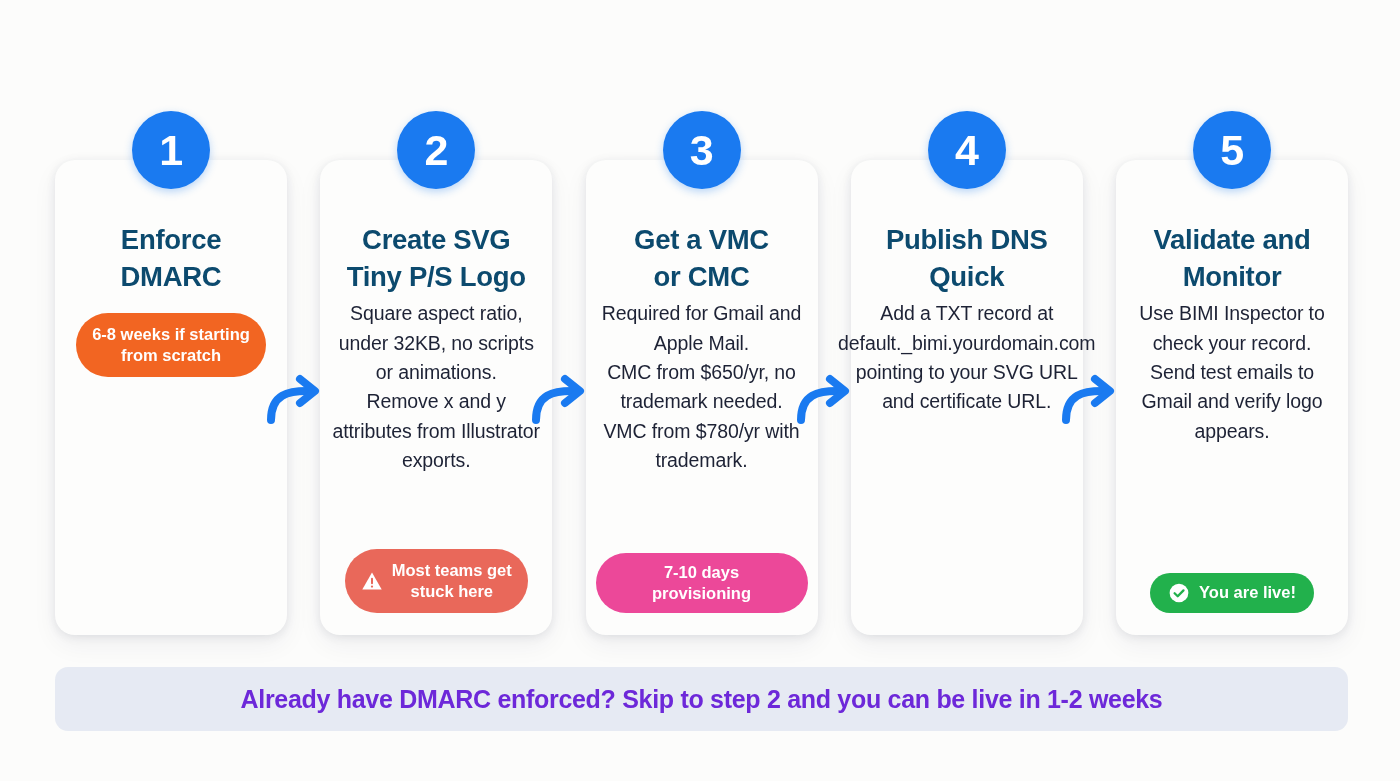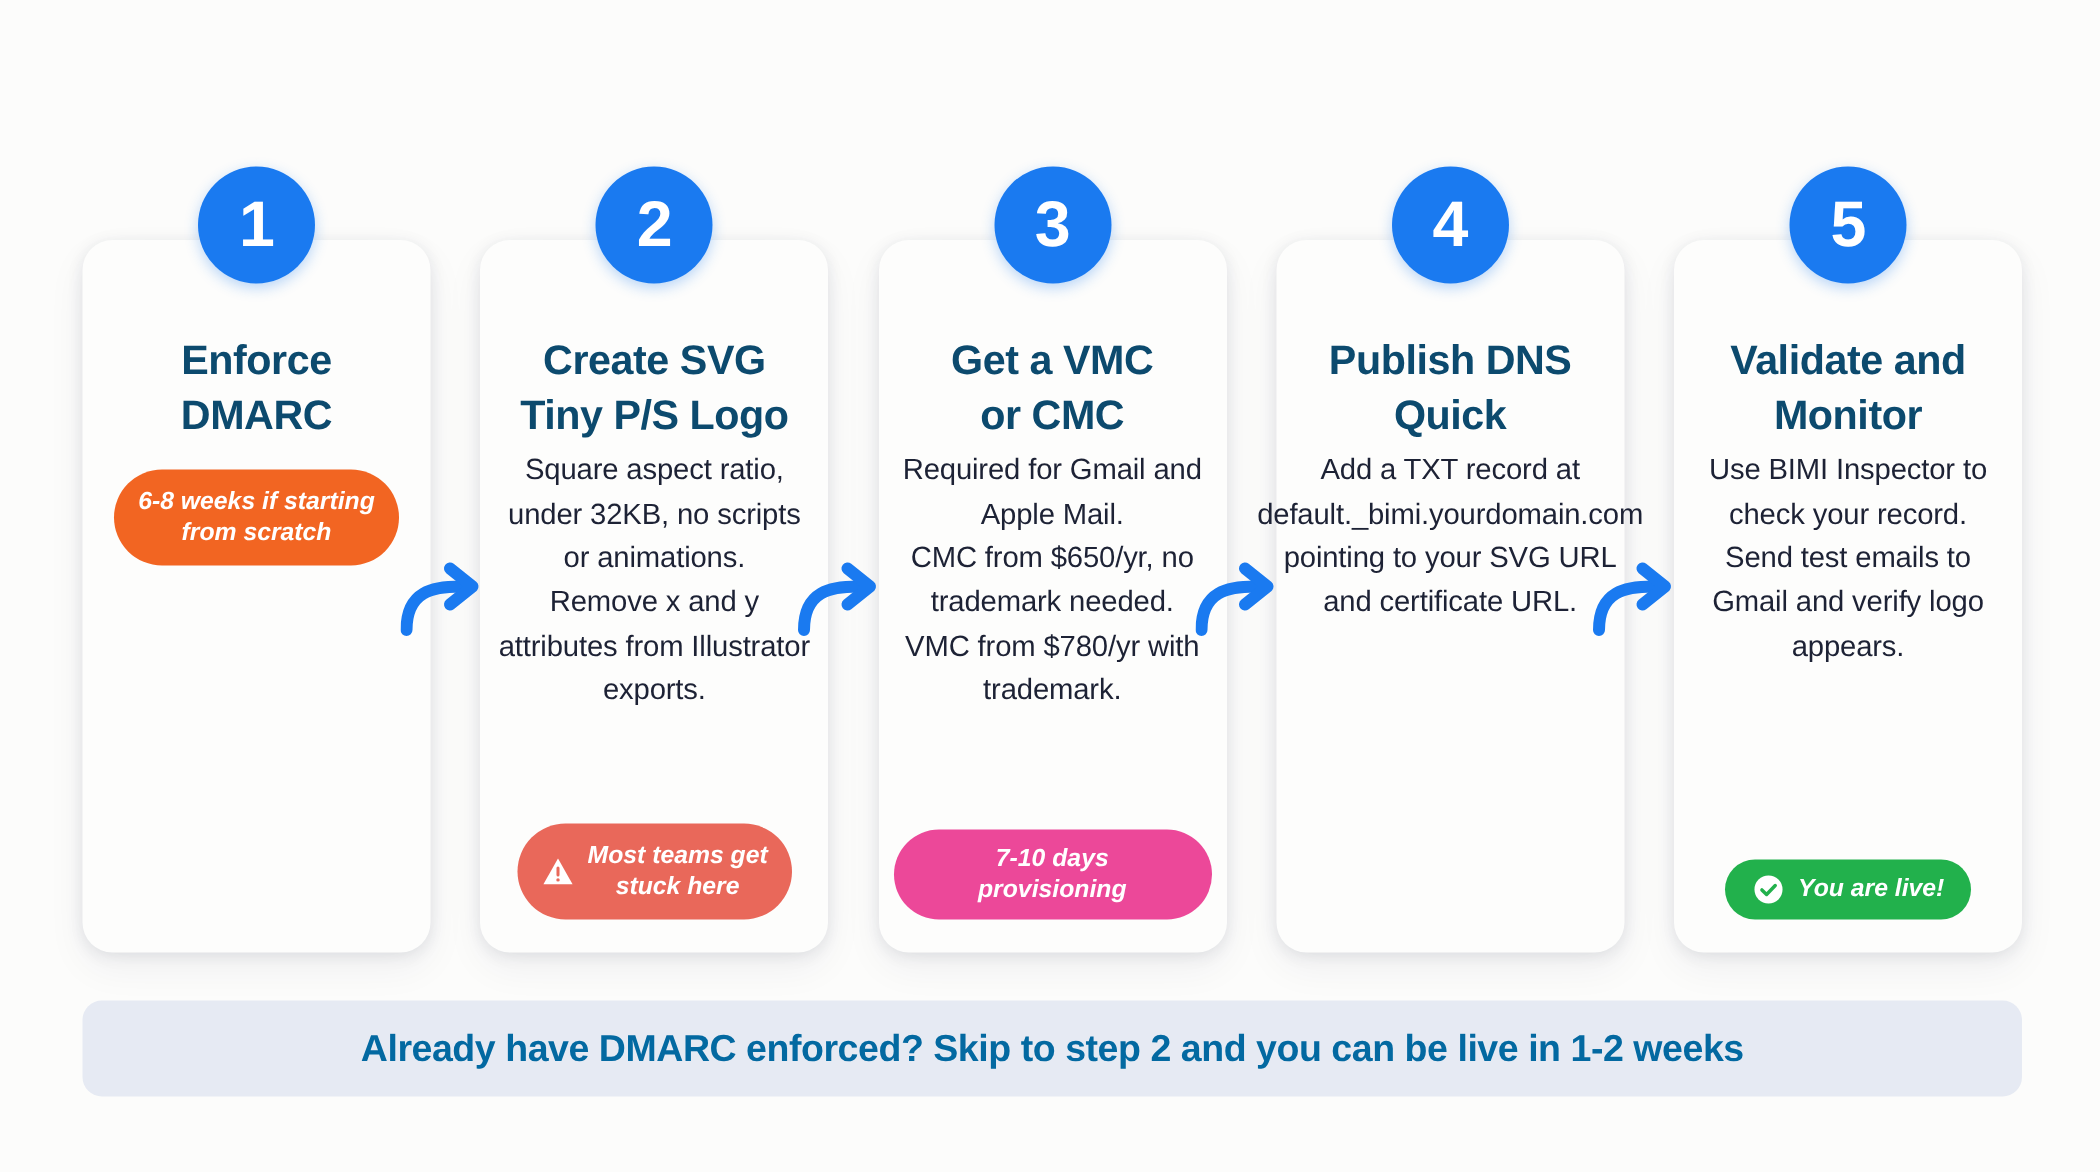--- a/index.html
+++ b/index.html
@@ -95,21 +95,20 @@
     line-height: 1.28;
     text-align: center;
     padding: 11px 16px;
     display: flex;
     align-items: center;
     justify-content: center;
     gap: 9px;
     box-sizing: border-box;
     white-space: pre-line;
     min-width: 150px;
-    font-style: italic;
   }
   .card-pill.one-line {
     padding: 9px 18px;
   }
   .pill-icon {
     flex: 0 0 auto;
     width: 22px;
     height: 22px;
     display: block;
   }
@@ -132,21 +131,21 @@
     height: 64px;
     background: #e6eaf3;
     border-radius: 13px;
     display: flex;
     align-items: center;
     justify-content: center;
   }
   .footer-text {
     font-size: 25px;
     font-weight: bold;
-    color: #0369a1;
+    color: #6d28d9;
     letter-spacing: -0.3px;
     text-align: center;
   }
 </style>
 </head>
 <body>
 
 <div id="stage">
 
   <div class="cards-row">

